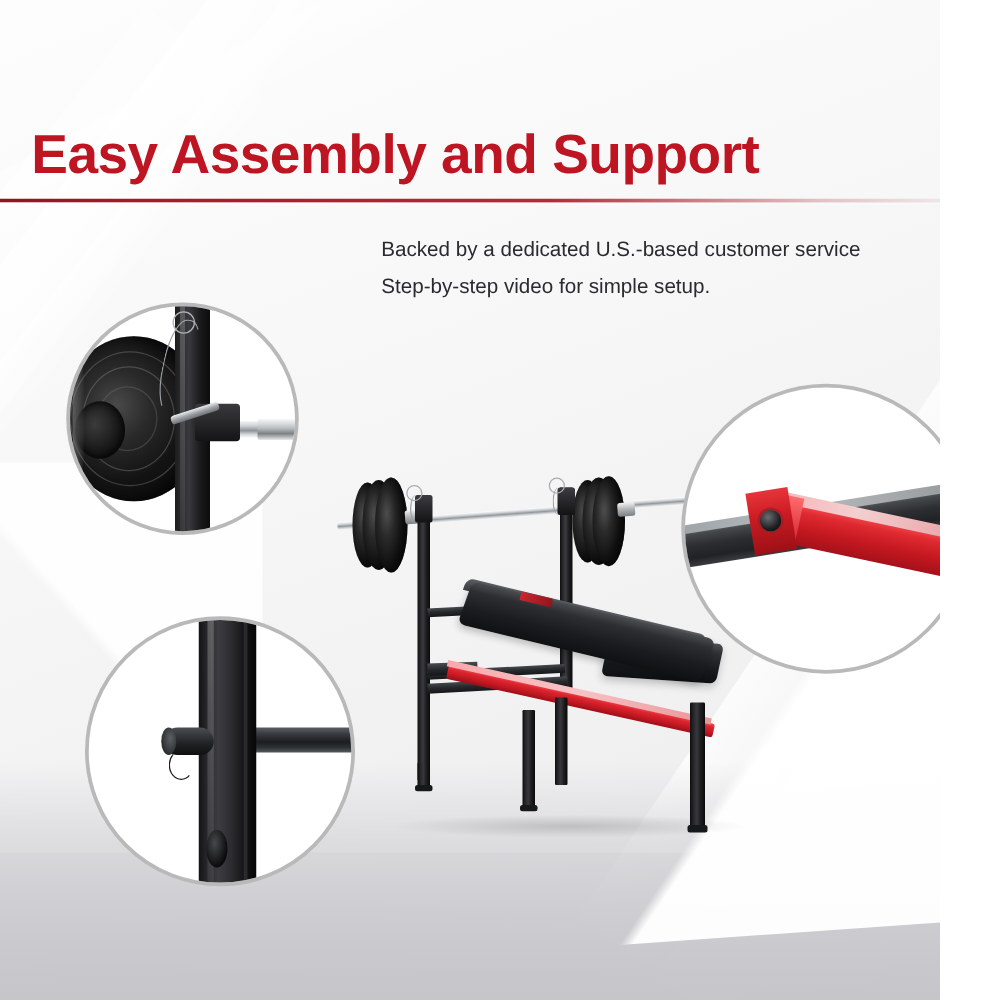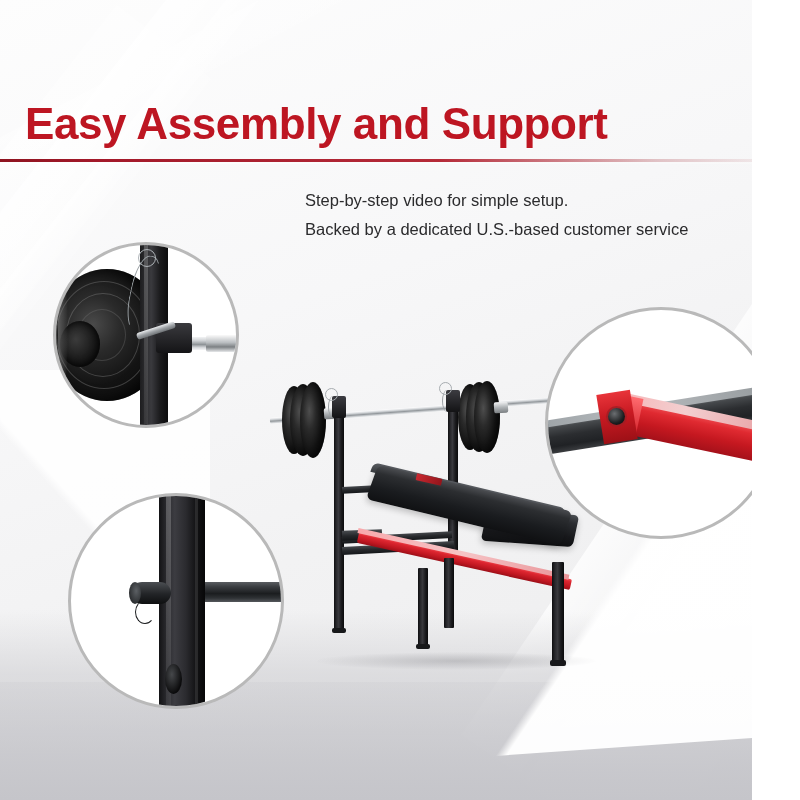--- a/index.html
+++ b/index.html
@@ -343,22 +343,22 @@
   <div class="wedge2"></div>
   <div class="bg-floor"></div>
   <div class="bg-floor2"></div>
   <div class="wedge"></div>
 
   <div class="title">Easy Assembly and Support</div>
   <div class="rule"></div>
   <div class="rule-hi"></div>
 
   <div class="copy">
+    <p>Backed by a dedicated U.S.-based customer service</p>
     <p>Step-by-step video for simple setup.</p>
-    <p>Backed by a dedicated U.S.-based customer service</p>
   </div>
 
   <div id="bench">
     <div class="el shadow"></div>
 
     <div class="el barbell-bar"></div>
     <div class="el plate plate-l1"></div>
     <div class="el plate plate-l2"></div>
     <div class="el plate plate-l3"></div>
     <div class="el plate plate-r1"></div>

